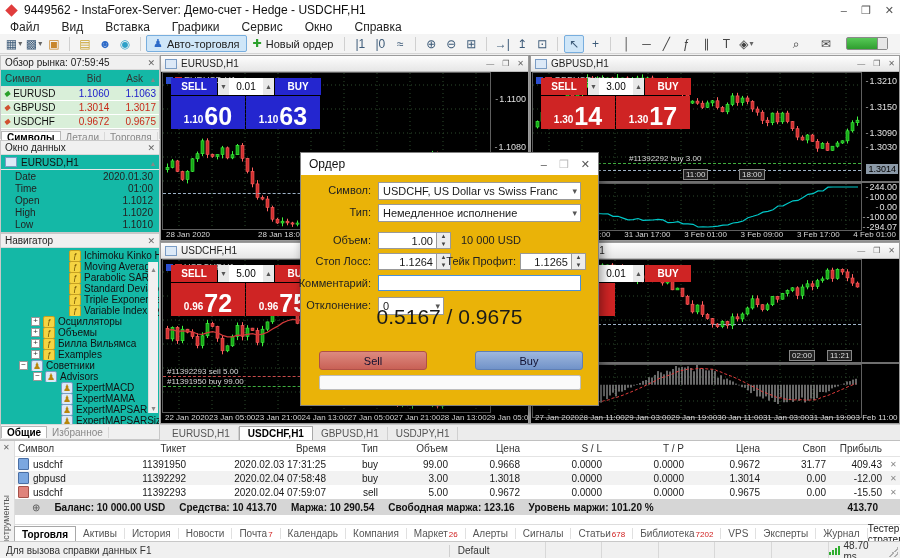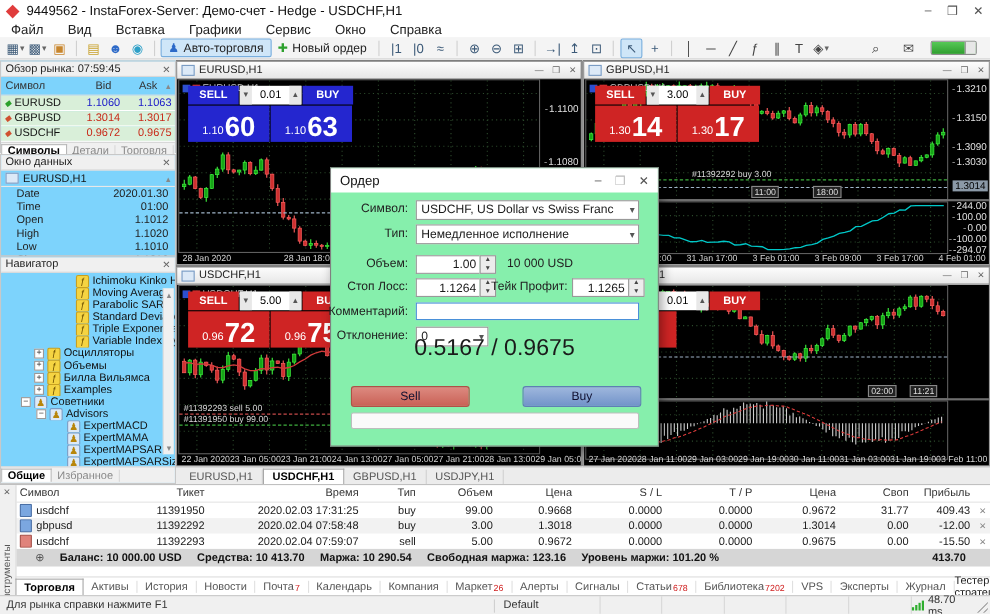--- a/index.html
+++ b/index.html
@@ -20,21 +20,21 @@
   .tsep{width:1px;height:14px;background:#d0d0d0;margin:0 5px;}
   .caret{font-size:8px;color:#666;margin-left:1px;}
   .tb-text{display:inline-flex;align-items:center;gap:4px;padding:1px 6px;font-size:11px;color:#222;}
   #autotrade-btn{background:#cfe6f8;border:1px solid #78aede;border-radius:2px;}
   .g-gold{color:#c8a22d;} .g-orange{color:#c8862d;} .g-blue{color:#2d6ac8;} .g-teal{color:#2da0c8;} .g-green{color:#2da02d;} .g-dark{color:#444;}
   .active-tool{background:#cfe6f8;border:1px solid #78aede;border-radius:2px;}
   #tb-right{margin-left:auto;display:flex;align-items:center;gap:10px;padding-right:8px;}
   #meter{width:40px;height:11px;border:1px solid #8a8a8a;background:linear-gradient(#57c957,#2f9e2f);border-radius:2px;position:relative;}
   #meter::after{content:"";position:absolute;right:0;top:0;bottom:0;width:9px;background:#e7e7e7;border-left:1px solid #8a8a8a;}
   
-  .panel{background:#7dd3fc;border:1px solid #c8c8c8;box-sizing:border-box;}
+  .panel{background:#14b8a6;border:1px solid #c8c8c8;box-sizing:border-box;}
   .phead{height:13px;background:#f0f0f0;border-bottom:1px solid #d8d8d8;display:flex;align-items:center;padding:0 4px;font-size:10px;color:#222;}
   .phead .x{margin-left:auto;color:#666;font-size:9px;}
   .phead .x::before{content:"✕";}
   #market{left:0;top:55px;width:160px;height:84px;}
   .mw-cols{display:flex;height:16px;border-bottom:1px solid #e0e0e0;align-items:center;font-size:10px;color:#333;}
   .mw-cols span{padding:0 4px;}
   .mw-row{display:flex;height:13px;align-items:center;font-size:10px;background:#d9efd9;border-bottom:1px solid #fff;}
   .mw-sym{width:62px;display:flex;align-items:center;gap:3px;padding-left:3px;color:#111;}
   .mw-bid,.mw-ask{width:44px;text-align:right;padding-right:3px;}
   .blue-q{color:#1919c8;} .red-q{color:#c82a19;}
@@ -80,25 +80,25 @@
   .sep2{position:absolute;left:0;right:0;height:2px;background:#6e6e6e;}
   
   .ocp{position:absolute;left:8px;top:5px;width:150px;z-index:5;}
   .ocp .r1{display:flex;gap:1px;height:17px;}
   .ocp .r2{display:flex;gap:1px;height:33px;margin-top:1px;}
   .sbtn{width:46px;color:#fff;font-size:10px;font-weight:bold;display:flex;align-items:center;justify-content:center;}
   .lotbox{width:56px;background:#fff;display:flex;align-items:center;}
   .lot-ar{width:11px;text-align:center;color:#555;font-size:7px;background:#e8e8e8;height:100%;display:flex;align-items:center;justify-content:center;}
   .lot-v{flex:1;text-align:center;font-size:10px;color:#000;}
   .pr{width:74px;display:flex;align-items:flex-end;justify-content:center;gap:1px;color:#fff;}
-  .pr .sm{font-size:10px;font-weight:normal;margin-bottom:4px;}
+  .pr .sm{font-size:10px;font-weight:bold;margin-bottom:4px;}
   .pr .bg{font-size:25px;font-weight:bold;line-height:0.95;}
   .blue .sbtn,.blue .pr{background:#2426cf;} .red .sbtn,.red .pr{background:#cf2424;}
   
-  #dialog{left:300px;top:152px;width:297px;height:252px;background:#86efac;border:1px solid #808080;box-shadow:3px 4px 10px rgba(0,0,0,.4);z-index:60;}
+  #dialog{left:300px;top:152px;width:297px;height:252px;background:#eab308;border:1px solid #808080;box-shadow:3px 4px 10px rgba(0,0,0,.4);z-index:60;}
   #dlg-tb{height:22px;background:#fff;display:flex;align-items:center;padding:0 8px;font-size:12px;color:#111;}
   #dlg-tb .wctl{gap:12px;}
   .drow{position:absolute;left:0;width:100%;height:18px;}
   .dlab{position:absolute;right:227px;top:2px;font-size:11px;color:#222;white-space:nowrap;}
   .combo{position:absolute;left:77px;width:203px;height:18px;background:#fff;border:1px solid #999;box-sizing:border-box;font-size:11px;display:flex;align-items:center;padding:0 16px 0 4px;}
   .combo::after{content:"▾";position:absolute;right:3px;color:#555;font-size:9px;}
   .spinwrap{position:absolute;display:flex;height:17px;}
   .spin-in{width:54px;background:#fff;border:1px solid #999;border-right:none;font-size:11px;display:flex;align-items:center;justify-content:flex-end;padding-right:3px;}
   .spin-b{width:13px;border:1px solid #999;background:#ececec;display:flex;flex-direction:column;}
   .spin-b i{flex:1;font-style:normal;font-size:6px;color:#444;text-align:center;line-height:7px;}
@@ -1612,21 +1612,21 @@
           <span>Эксперты</span>
         </span>
       <span class="xtab">
           <span>Журнал</span>
         </span>
       <span id="tester">Тестер стратегий</span>
     </div>
   </div>
 
   <div class="abs" id="statusbar">
-    <span id="status-help" class="scell" style="border-right:none;width:440px">Для рынка справки нажмите F1</span>
+    <span id="status-help" class="scell" style="border-right:none;width:440px">Для вызова справки данных F1</span>
     <span class="ssep"></span>
     <span class="scell" style="width:80px">Default</span>
     <span class="scell" style="width:40px"></span>
       <span class="scell" style="width:40px"></span>
       <span class="scell" style="width:40px"></span>
       <span class="scell" style="width:40px"></span>
       <span class="scell" style="width:40px"></span>
     <span id="latency">
       <span id="sig">
           <i style="height:3px"></i>

